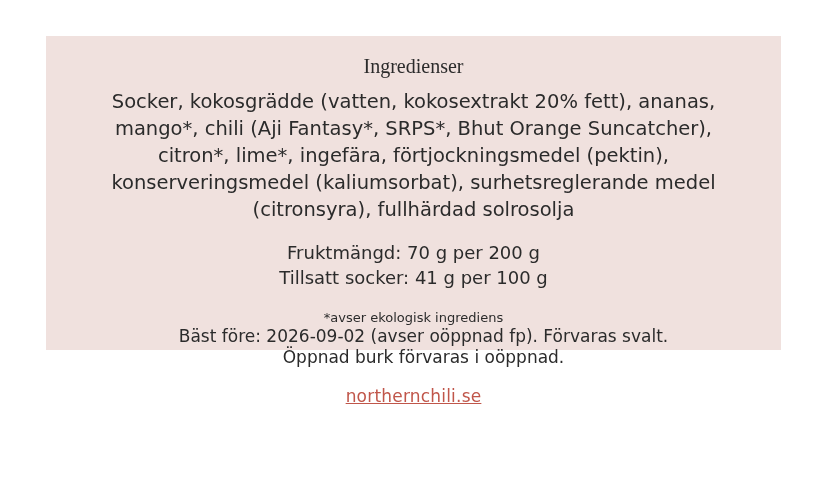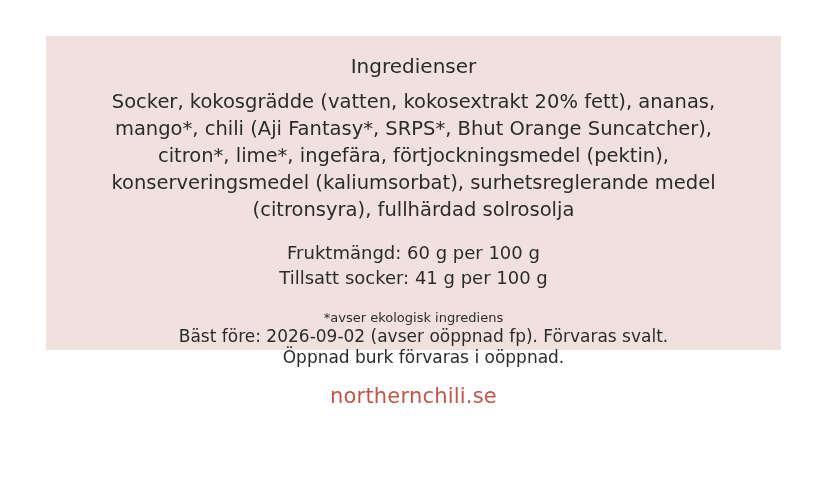--- a/index.html
+++ b/index.html
@@ -29,20 +29,21 @@
     padding: 16px 20px 20px 20px;
     box-sizing: border-box;
     text-align: center;
   }
   .panel-title {
     font-size: 20px;
     line-height: 28px;
     color: #2b2b2b;
     margin: 0 0 1px 0;
     font-weight: normal;
+    font-family: Liberation Serif, serif;
   }
   .ingredients-text {
     font-size: 19.5px;
     line-height: 27px;
     color: #2b2b2b;
     margin: 8px;
     padding: 0 8px;
   }
   .facts {
     margin-top: 17px;
@@ -72,37 +73,38 @@
     padding-left: 20px;
   }
   .recycle {
     margin-top: 17px;
     font-size: 17px;
     line-height: 21px;
     color: #2b2b2b;
   }
   .website {
     margin-top: 18px;
-    font-size: 21px;
+    font-size: 17px;
     line-height: 21px;
     color: #c0564a;
     letter-spacing: 0.2px;
+    text-decoration: underline;
   }
 </style>
 </head>
 <body>
 
 <div class="label">
 
   <div class="panel">
     <div class="panel-title">Ingredienser</div>
     <div class="ingredients-text">Socker, kokosgrädde (vatten, kokosextrakt 20% fett), ananas, mango*, chili (Aji Fantasy*, SRPS*, Bhut Orange Suncatcher), citron*, lime*, ingefära, förtjockningsmedel (pektin), konserveringsmedel (kaliumsorbat), surhetsreglerande medel (citronsyra), fullhärdad solrosolja</div>
 
     <div class="facts">
-      <div class="fact-line">Fruktmängd: 60 g per 100 g</div>
+      <div class="fact-line">Fruktmängd: 70 g per 200 g</div>
       <div class="fact-line">Tillsatt socker: 41 g per 100 g</div>
     </div>
 
     <div class="note">*avser ekologisk ingrediens</div>
   </div>
 
   <div class="below">
     <div class="bb-line">Bäst före: 2026-09-02 (avser oöppnad fp). Förvaras svalt.</div>
     <div class="bb-line">Öppnad burk förvaras i oöppnad.</div>
 

